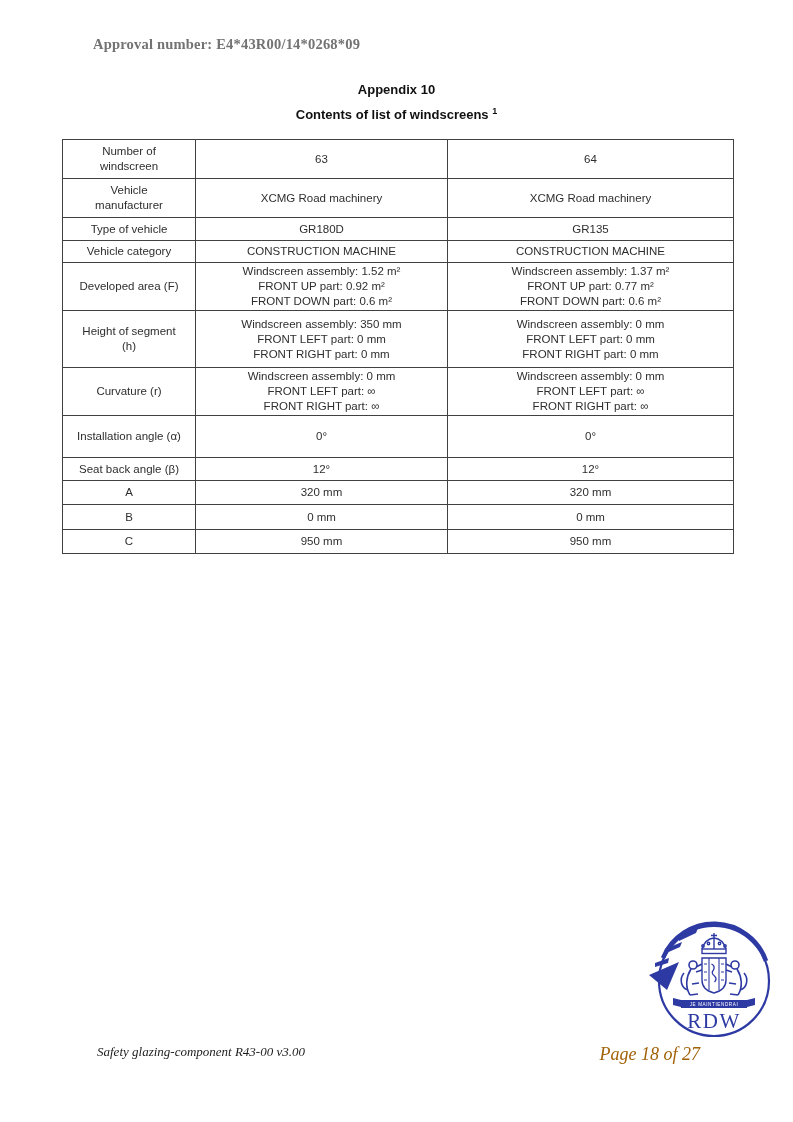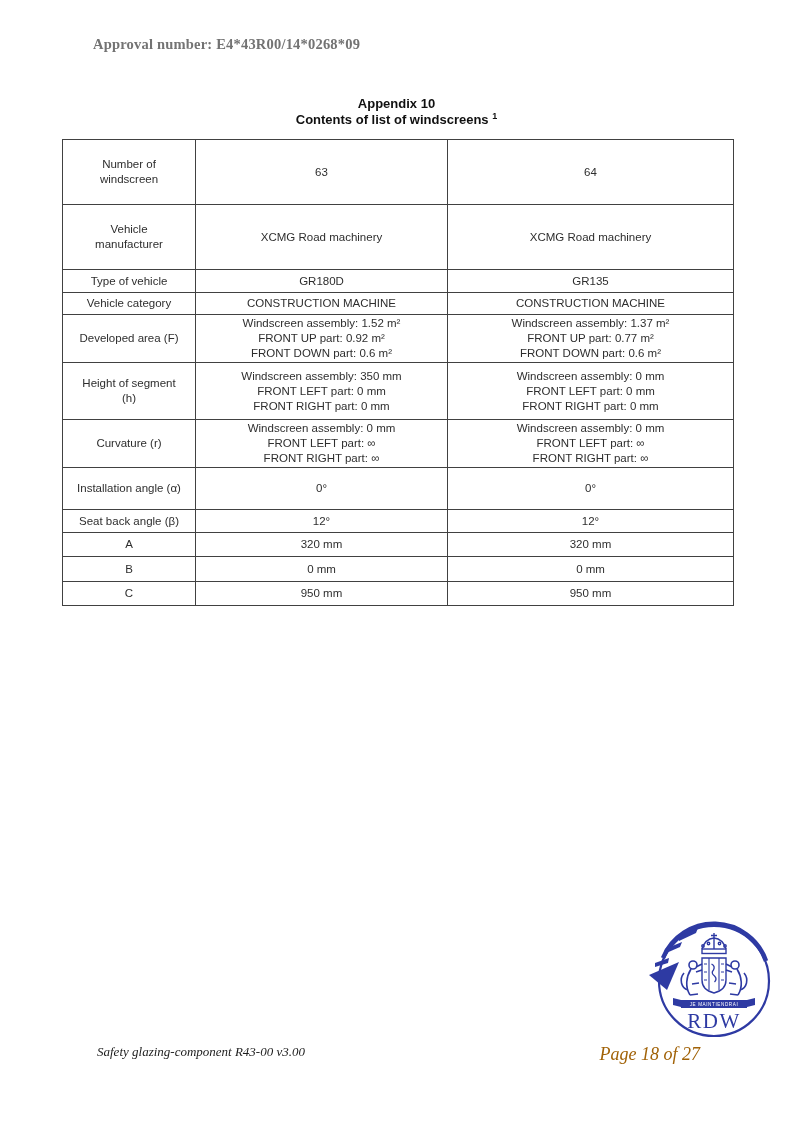--- a/index.html
+++ b/index.html
@@ -3,32 +3,32 @@
 <meta charset="utf-8">
 <style>
   html,body{margin:0;padding:0;}
   body{width:793px;height:1122px;background:#ffffff;position:relative;
        font-family:"Liberation Sans", sans-serif;color:#2a2a2a;overflow:hidden;}
 
   .approval{position:absolute;left:93px;top:36px;
             font-family:"Liberation Serif", serif;font-weight:bold;
             font-size:14.5px;color:#737373;letter-spacing:.2px;}
 
-  .title-block{position:absolute;left:0;top:96px;width:793px;text-align:center;}
+  .title-block{position:absolute;left:0;top:82px;width:793px;text-align:center;}
   .appendix{font-weight:bold;font-size:13px;color:#101010;}
-  .contents{font-weight:bold;font-size:13px;color:#101010;margin-top:0;}
+  .contents{font-weight:bold;font-size:13px;color:#101010;margin-top:9px;}
   .contents sup{font-size:9px;}
 
   table.doc{position:absolute;left:62px;top:139px;width:671px;
             border-collapse:collapse;table-layout:fixed;
             font-size:11.5px;color:#2e2e2e;}
   table.doc td{border:1.5px solid #414141;text-align:center;vertical-align:middle;
                padding:1px 3px;line-height:15px;overflow:hidden;}
   td.left-cell{text-align:left;padding-left:5px;}
-  .wrap80{max-width:84px;margin:16px auto;}
+  .wrap80{max-width:84px;margin:3px auto;}
   .wrap105{max-width:106px;margin:12px auto;}
   tr.r33{height:33px;} tr.r24{height:24px;} tr.r23{height:23px;padding-left:37px;}
   tr.r22{height:22px;} tr.r46{height:46px;} tr.r47{height:47px;}
   tr.r48{height:48px;} tr.r25{height:25px;}
 
   .footer-left{position:absolute;left:97px;top:1044px;
                font-family:"Liberation Serif", serif;font-style:italic;
                font-size:13px;color:#1c1c1c;}
   .footer-right{position:absolute;right:93px;top:1044px;
                 font-family:"Liberation Serif", serif;font-style:italic;

